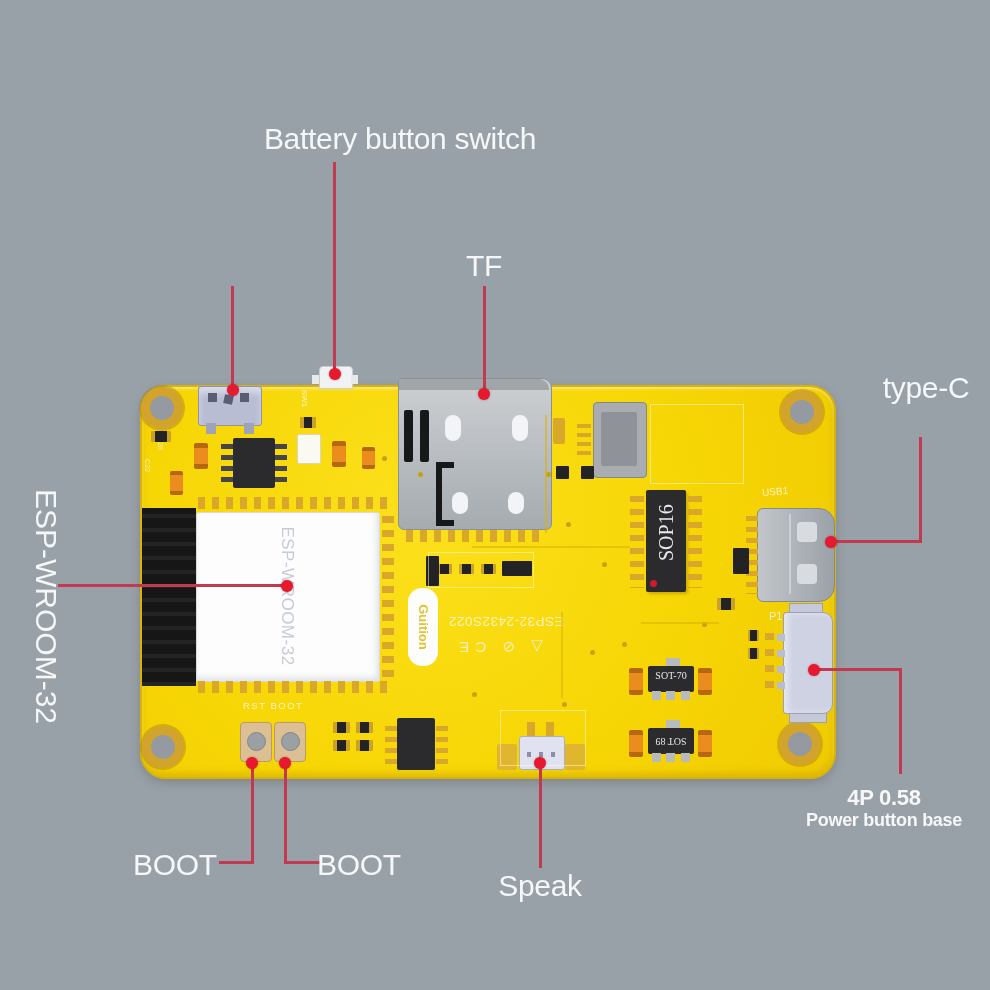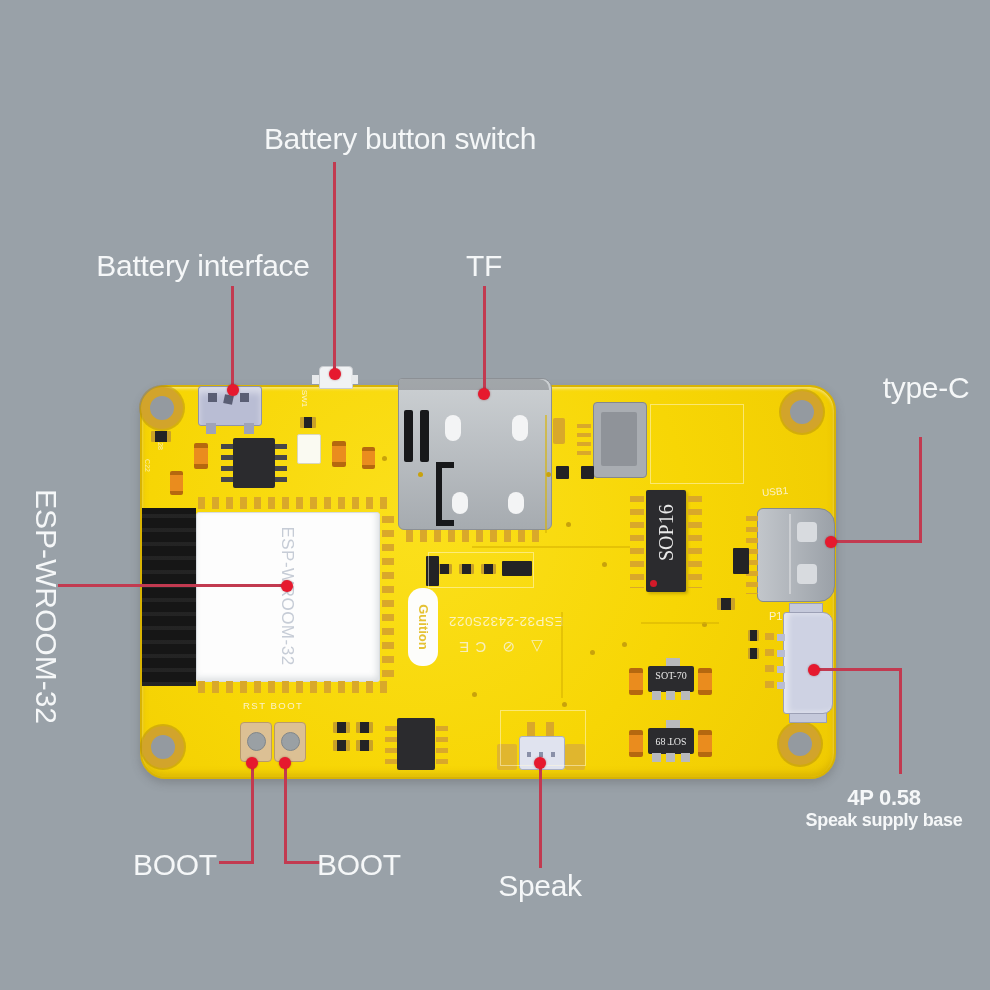--- a/index.html
+++ b/index.html
@@ -241,23 +241,22 @@
   <div class="dot" style="left:279px;top:757px;"></div>
 
   <div class="seg" style="left:539px;top:765px;width:3px;height:103px;"></div>
   <div class="dot" style="left:534px;top:757px;"></div>
 
   <div class="seg" style="left:814px;top:668px;width:88px;height:3px;"></div>
   <div class="seg" style="left:899px;top:668px;width:3px;height:106px;"></div>
   <div class="dot" style="left:808px;top:664px;"></div>
 
   <div class="lbl" style="left:352px;top:122px;margin-left:48px;">Battery button switch</div>
-  <div class="lbl" style="left:203px;top:249px;">Battery interface</div>
   <div class="lbl" style="left:484px;top:249px;">TF</div>
   <div class="lbl" style="left:926px;top:371px;">type-C</div>
   <div class="vlabel" style="left:-62px;top:580px;width:216px;">ESP-WROOM-32</div>
   <div class="lbl" style="left:175px;top:848px;">BOOT</div>
   <div class="lbl" style="left:359px;top:848px;">BOOT</div>
   <div class="lbl" style="left:540px;top:869px;">Speak</div>
   <div class="lbl lbl-b1" style="left:884px;top:785px;">4P 0.58</div>
-  <div class="lbl lbl-b2" style="left:884px;top:810px;">Speak supply base</div>
+  <div class="lbl lbl-b2" style="left:884px;top:810px;">Power button base</div>
 
 </div>
 
 </body></html>

